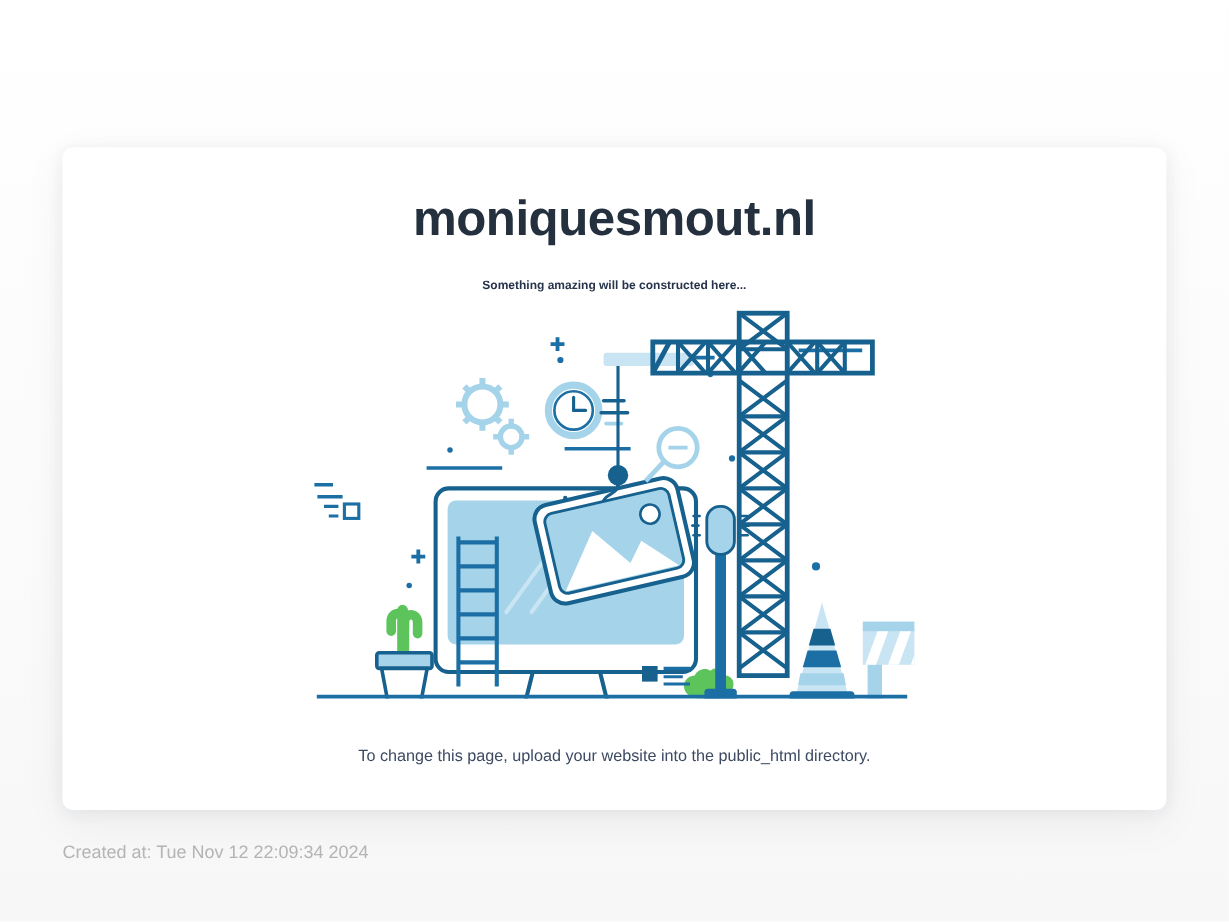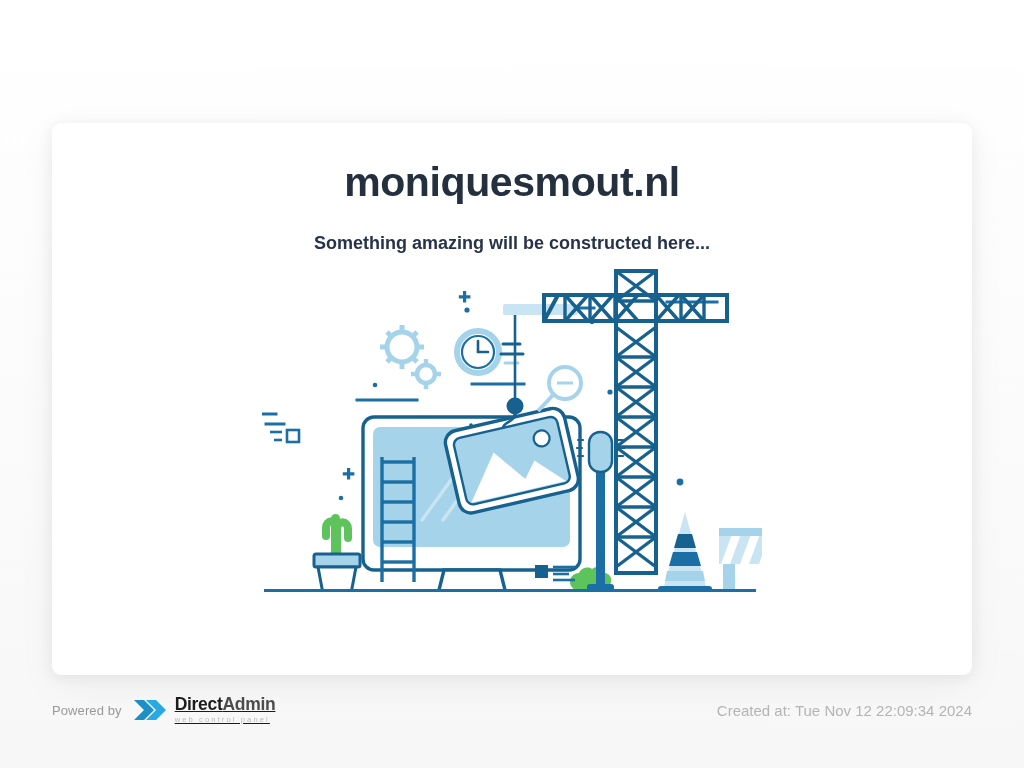--- a/index.html
+++ b/index.html
@@ -45,21 +45,21 @@
     font-size: 41px;
     line-height: 1.2;
     font-weight: bold;
     letter-spacing: -0.4px;
     color: #25303f;
     text-align: left;
   }
   .tagline {
     margin: 0;
     padding-top: 26px;
-    font-size: 18px;
+    font-size: 10px;
     font-weight: bold;
     color: #27334a;
     text-align: center;
   }
   .illustration-wrap {
     width: 100%;
     flex: 1;
     display: flex;
     align-items: flex-start;
     justify-content: center;
@@ -338,37 +338,24 @@
             <rect x="273" y="303" width="13" height="13" fill="#17618f"></rect>
             <line x1="291" y1="305" x2="313" y2="305" stroke="#1b6fa4" stroke-width="2.6"></line>
             <line x1="291" y1="312" x2="307" y2="312" stroke="#1b6fa4" stroke-width="2.6"></line>
             <line x1="291" y1="318" x2="313" y2="318" stroke="#1b6fa4" stroke-width="2.6"></line>
           </g>
 
           <line x1="2" y1="329" x2="494" y2="329" stroke="#1b6fa4" stroke-width="4"></line>
         </svg>
       </div>
 
+      <p class="hint">To change this page, upload your website into the public_html directory.</p>
 
     </div>
   </div>
 
   <div class="footer">
 
-    <div class="powered">
-      <span class="powered-label">Powered by</span>
-
-      <a class="da-logo" href="#">
-        <svg class="da-mark" width="36" height="28" viewBox="0 0 36 28">
-          <path d="M1 4l10 0 10 10-10 10-10 0 10-10z" fill="#1b8fc6"></path>
-          <path d="M13 4l10 0 10 10-10 10-10 0 10-10z" fill="#29a9e1"></path>
-        </svg>
-        <span class="da-words">
-          <span class="da-name"><span class="direct">Direct</span><span class="admin">Admin</span></span>
-          <span class="da-sub">web control panel</span>
-        </span>
-      </a>
-    </div>
 
     <span class="created">Created at: Tue Nov 12 22:09:34 2024</span>
   </div>
 
 </div>
 
 </body></html>

